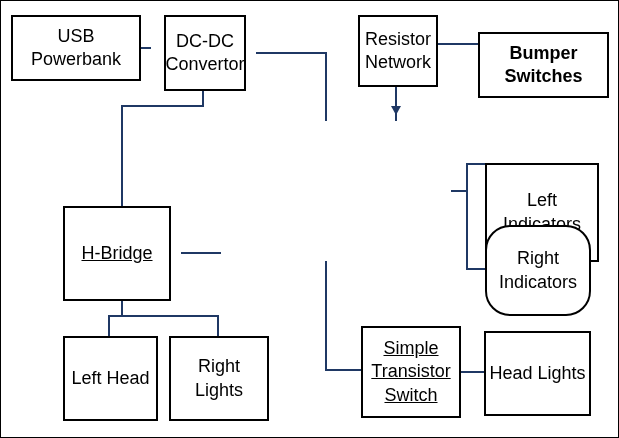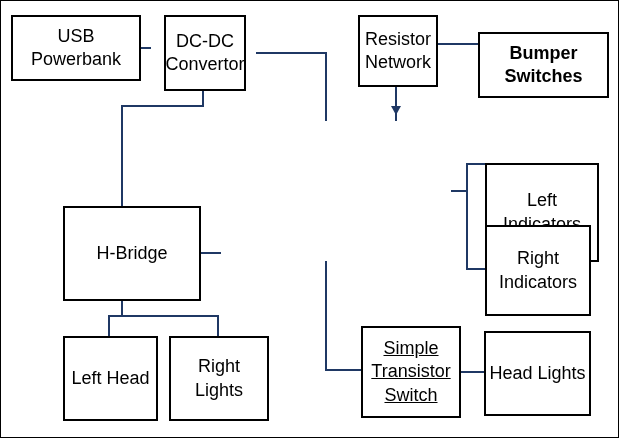--- a/index.html
+++ b/index.html
@@ -27,22 +27,22 @@
     z-index:2;
   }
   .lbl{display:inline-block;padding:2px;}
   #n-usb{left:10px;top:14px;width:130px;height:66px;}
   #n-dcdc{left:163px;top:14px;width:82px;height:76px;}
   #n-resistor{left:357px;top:14px;width:80px;height:72px;}
   #n-bumper{left:477px;top:31px;width:131px;height:66px;font-weight:bold;}
   #n-edison{left:220px;top:120px;width:230px;height:140px;}
   #n-edison .lbl{max-width:140px;}
   #n-left-ind{left:484px;top:114px;width:114px;height:99px;margin-top:48px;}
-  #n-right-ind{left:484px;top:224px;width:106px;height:91px;}
-  #n-hbridge{left:62px;top:205px;width:138px;height:95px;}
+  #n-right-ind{left:484px;top:224px;width:106px;height:91px;border-radius:25px;}
+  #n-hbridge{left:62px;top:205px;width:108px;height:95px;text-decoration:underline;}
   #n-left-motor{left:62px;top:335px;width:95px;height:85px;}
   #n-right-motor{left:168px;top:335px;width:100px;height:85px;}
   #n-sts{left:360px;top:325px;width:100px;height:92px;}
   #n-sts .lbl{max-width:80px;text-decoration:underline;}
   #n-head{left:483px;top:330px;width:107px;height:85px;align-items:center;}
   .wire{position:absolute;background:#1f3864;z-index:1;}
   .arrow-down{
     position:absolute;z-index:3;
     width:0;height:0;
     border-left:5px solid transparent;

